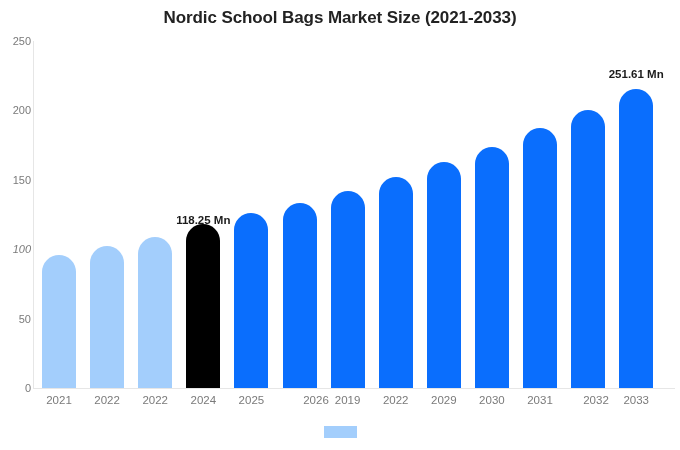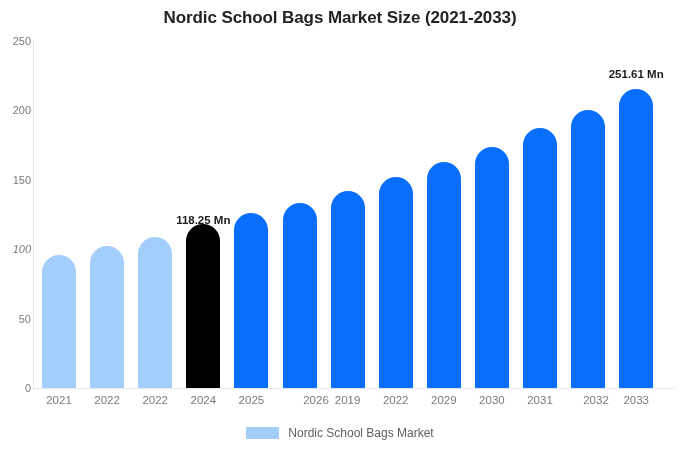--- a/index.html
+++ b/index.html
@@ -142,21 +142,20 @@
       <div class="bar" style="left: 345.7px; width: 34px; height: 210.976px; background: rgb(10, 110, 253);"></div>
       <div class="bar" style="left: 393.8px; width: 34px; height: 226.244px; background: rgb(10, 110, 253);"></div>
       <div class="bar" style="left: 441.9px; width: 34px; height: 241.512px; background: rgb(10, 110, 253);"></div>
       <div class="bar" style="left: 490px; width: 34px; height: 259.556px; background: rgb(10, 110, 253);"></div>
       <div class="bar" style="left: 538.1px; width: 34px; height: 277.6px; background: rgb(10, 110, 253);"></div>
       <div class="bar" style="left: 586.2px; width: 34px; height: 298.961px; background: rgb(10, 110, 253);"></div>
     </div>
 
   <div id="legend">
     <span id="legend-swatch" style="background: rgb(163, 206, 252);"></span>
-    <span id="legend-label">Nordic School Bags Market</span>
   </div>
 
 <div class="xtick" style="left: 59px;">2021</div>
     <div class="xtick" style="left: 107.1px;">2022</div>
     <div class="xtick" style="left: 155.2px;">2022</div>
     <div class="xtick" style="left: 203.3px;">2024</div>
     <div class="xtick" style="left: 251.4px;">2025</div>
     <div class="xtick" style="left: 316px;">2026</div>
     <div class="xtick" style="left: 347.6px;">2019</div>
     <div class="xtick" style="left: 395.7px;">2022</div>

